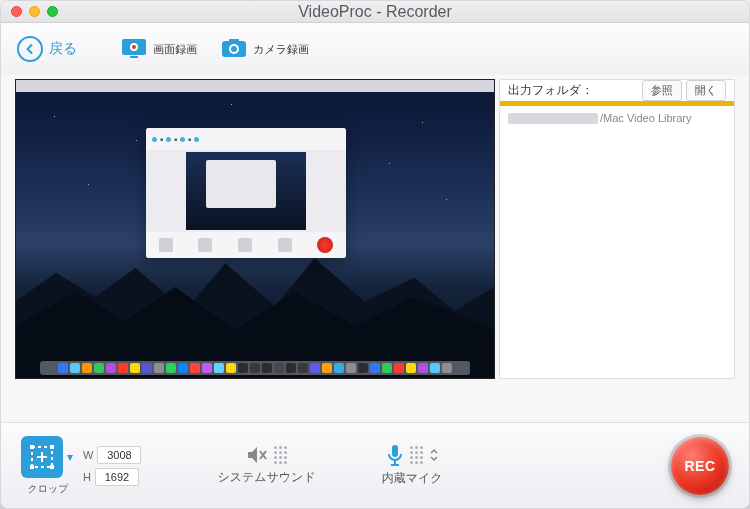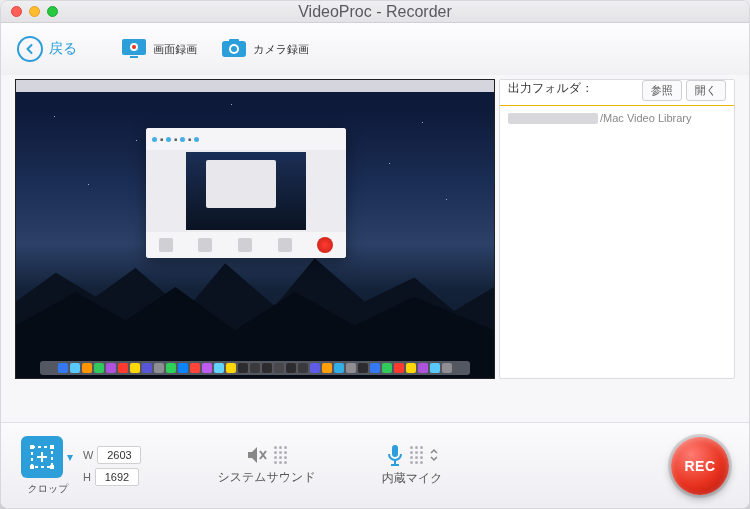--- a/index.html
+++ b/index.html
@@ -50,21 +50,21 @@
   .mini-top .lbl{font-size:5px;color:#555;}
   .mini-body { flex:1; position:relative; background:linear-gradient(#1b2e55,#0a1322); margin:2px 40px 2px 40px; }
   .mini-inner { position:absolute; top:8px; left:20px; width:70px; height:48px; background:#e8e8ec; border-radius:2px;}
   .mini-bottom { height:26px; background:#f5f5f8; display:flex; align-items:center; justify-content:space-around;}
   .mini-bottom .ctl{width:14px;height:14px;background:#d0d0d4;border-radius:2px;}
   .mini-bottom .rec{width:16px;height:16px;background:radial-gradient(#ff3b30,#c41e16);border-radius:50%;}
   .sidebar {
     flex:1; margin-left: 4px; background:#fff; border:1px solid #dcdce0; border-radius:2px;
     display:flex; flex-direction:column; height:300px;
   }
-  .side-head { height:26px; display:flex; align-items:flex-start; border-bottom:1px solid #eab308; padding:0 8px; font-size:12px;}
+  .side-head { height:26px; display:flex; align-items:center; border-bottom:5px solid #eab308; padding:0 8px; font-size:12px;}
   .side-head .lbl { color:#333; font-weight:500;}
   .side-head .sp { flex:1; }
   .side-btn { font-size:11px; color:#555; padding:2px 8px; border:1px solid #d0d0d4; border-radius:3px; background:#fafafc; cursor:pointer;}
   .side-btn + .side-btn { margin-left:4px; }
   .side-path { font-size:11px; color:#888; padding:6px 8px; display:flex; align-items:center; }
   .side-path .blur { background:#d8d8dc; color:transparent; border-radius:2px; width:90px; height:11px; margin-right:2px;}
   .bottom {
     height: 86px; background:linear-gradient(#fbfbfd,#eeeef2);
     display:flex; align-items:center; padding:0 20px; gap: 18px;
     border-top:1px solid #e0e0e4;
@@ -259,21 +259,21 @@
                 <rect x="21" y="21" width="4" height="4" fill="#fff"></rect>
               </svg>
           </div>
           <span class="chev-down">▾</span>
         </div>
         <div class="crop-label">クロップ</div>
       </div>
       <div class="dims">
         <div class="row">
           <span>W</span>
-          <div class="box">2603</div>
+          <div class="box">3008</div>
         </div>
         <div class="row">
           <span>H</span>
           <div class="box">1692</div>
         </div>
       </div>
     </div>
 
     <div style="width:40px"></div>
 

